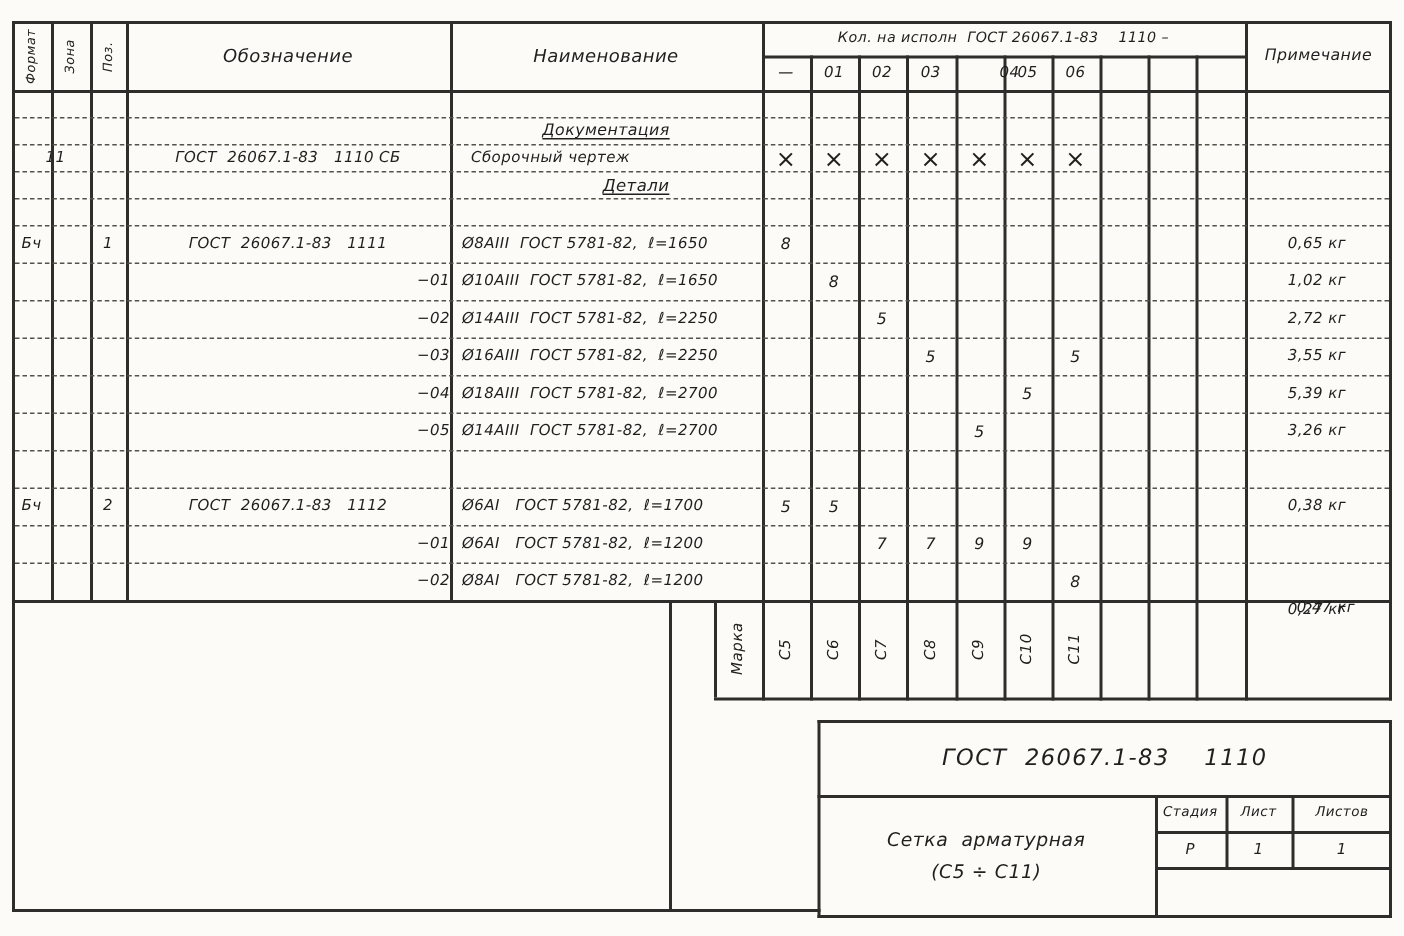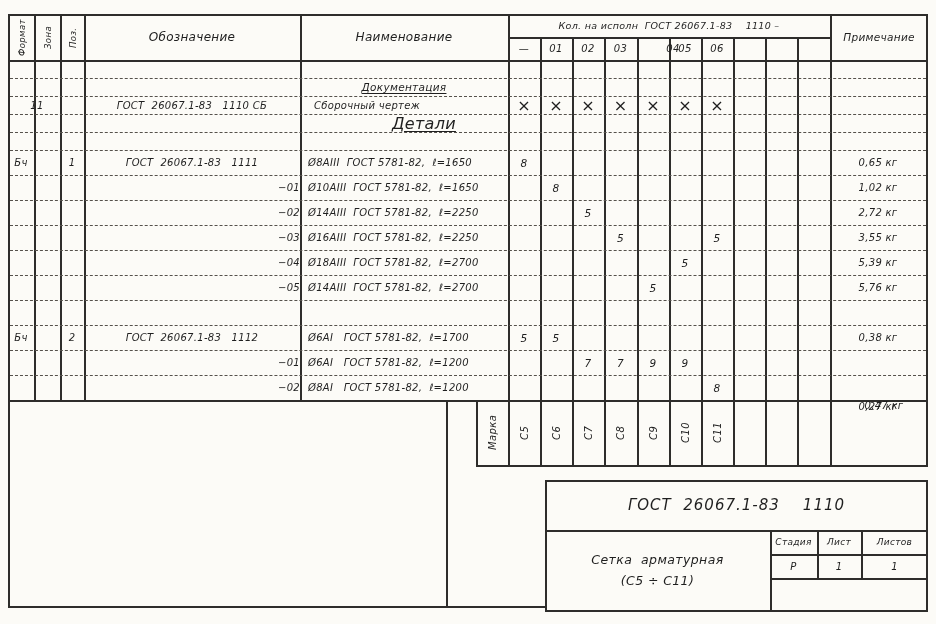--- a/index.html
+++ b/index.html
@@ -35,21 +35,21 @@
 
   <div class="vtext" style="left:9px;top:15px;width:25px;height:45px;">Формат</div>
   <div class="vtext" style="left:35px;top:15px;width:25px;height:45px;">Зона</div>
   <div class="vtext" style="left:61px;top:15px;width:23px;height:45px;">Поз.</div>
   <div class="cell c" style="left:84px;top:14px;width:216px;height:46px;font-size:12px;">Обозначение</div>
   <div class="cell c" style="left:300px;top:14px;width:208px;height:46px;font-size:12px;">Наименование</div>
   <div class="cell c" style="left:508px;top:14px;width:322px;height:23px;font-size:9.5px;">Кол. на исполн  ГОСТ 26067.1-83    1110 –</div>
   <div class="cell c" style="left:830px;top:14px;width:98px;height:46px;font-size:10.5px;">Примечание</div>
 
   <div class="cell c u" style="left:300px;top:78px;width:208px;height:18px;font-size:10.5px;">Документация</div>
-  <div class="cell c u" style="left:300px;top:114px;width:248px;height:18px;font-size:16px;text-decoration:underline;">Детали</div>
+  <div class="cell c u" style="left:300px;top:114px;width:248px;height:18px;font-size:11px;text-decoration:underline;">Детали</div>
 
   <div class="cell c" style="left:8px;top:96px;width:26px;height:18px;padding-left:16px;">11</div>
   <div class="cell c" style="left:84px;top:96px;width:216px;height:18px;">ГОСТ  26067.1-83   1110 СБ</div>
   <div class="cell" style="left:314px;top:96px;width:194px;height:18px;">Сборочный чертеж</div>
 
   <div class="vtext" style="left:476px;top:400px;width:32px;height:65px;font-size:10px;">Марка</div>
 
   <div class="cell c" style="left:545px;top:480px;width:383px;height:50px;font-size:15px;letter-spacing:1px;">ГОСТ  26067.1-83    1110</div>
   <div class="tb-name" style="left:545px;top:530px;width:225px;height:80px;">
     <span>Сетка  арматурная</span>
@@ -213,21 +213,21 @@
     <div class="cell c" style="left: 508px; top: 275px; width: 32px; height: 25px; font-size: 10.5px;"></div>
     <div class="cell c" style="left: 540px; top: 275px; width: 32px; height: 25px; font-size: 10.5px;"></div>
     <div class="cell c" style="left: 572px; top: 275px; width: 32px; height: 25px; font-size: 10.5px;"></div>
     <div class="cell c" style="left: 604px; top: 275px; width: 33px; height: 25px; font-size: 10.5px;"></div>
     <div class="cell c" style="left: 637px; top: 275px; width: 32px; height: 25px; font-size: 10.5px;">5</div>
     <div class="cell c" style="left: 669px; top: 275px; width: 32px; height: 25px; font-size: 10.5px;"></div>
     <div class="cell c" style="left: 701px; top: 275px; width: 32px; height: 25px; font-size: 10.5px;"></div>
     <div class="cell c" style="left: 733px; top: 275px; width: 32px; height: 25px; font-size: 10.5px;"></div>
     <div class="cell c" style="left: 765px; top: 275px; width: 32px; height: 25px; font-size: 10.5px;"></div>
     <div class="cell c" style="left: 797px; top: 275px; width: 33px; height: 25px; font-size: 10.5px;"></div>
-    <div class="cell c" style="left: 830px; top: 275px; width: 96px; height: 25px;">5,76 кг</div>
+    <div class="cell c" style="left: 830px; top: 275px; width: 96px; height: 25px;">3,26 кг</div>
     <div class="cell c" style="left: 8px; top: 300px; width: 26px; height: 25px;"></div>
     <div class="cell c" style="left: 60px; top: 300px; width: 24px; height: 25px;"></div>
     <div class="cell r" style="left: 84px; top: 300px; width: 216px; height: 25px; padding-right: 18px;"></div>
     <div class="cell " style="left: 308px; top: 300px; width: 200px; height: 25px;"></div>
     <div class="cell c" style="left: 508px; top: 300px; width: 32px; height: 25px; font-size: 10.5px;"></div>
     <div class="cell c" style="left: 540px; top: 300px; width: 32px; height: 25px; font-size: 10.5px;"></div>
     <div class="cell c" style="left: 572px; top: 300px; width: 32px; height: 25px; font-size: 10.5px;"></div>
     <div class="cell c" style="left: 604px; top: 300px; width: 33px; height: 25px; font-size: 10.5px;"></div>
     <div class="cell c" style="left: 637px; top: 300px; width: 32px; height: 25px; font-size: 10.5px;"></div>
     <div class="cell c" style="left: 669px; top: 300px; width: 32px; height: 25px; font-size: 10.5px;"></div>

